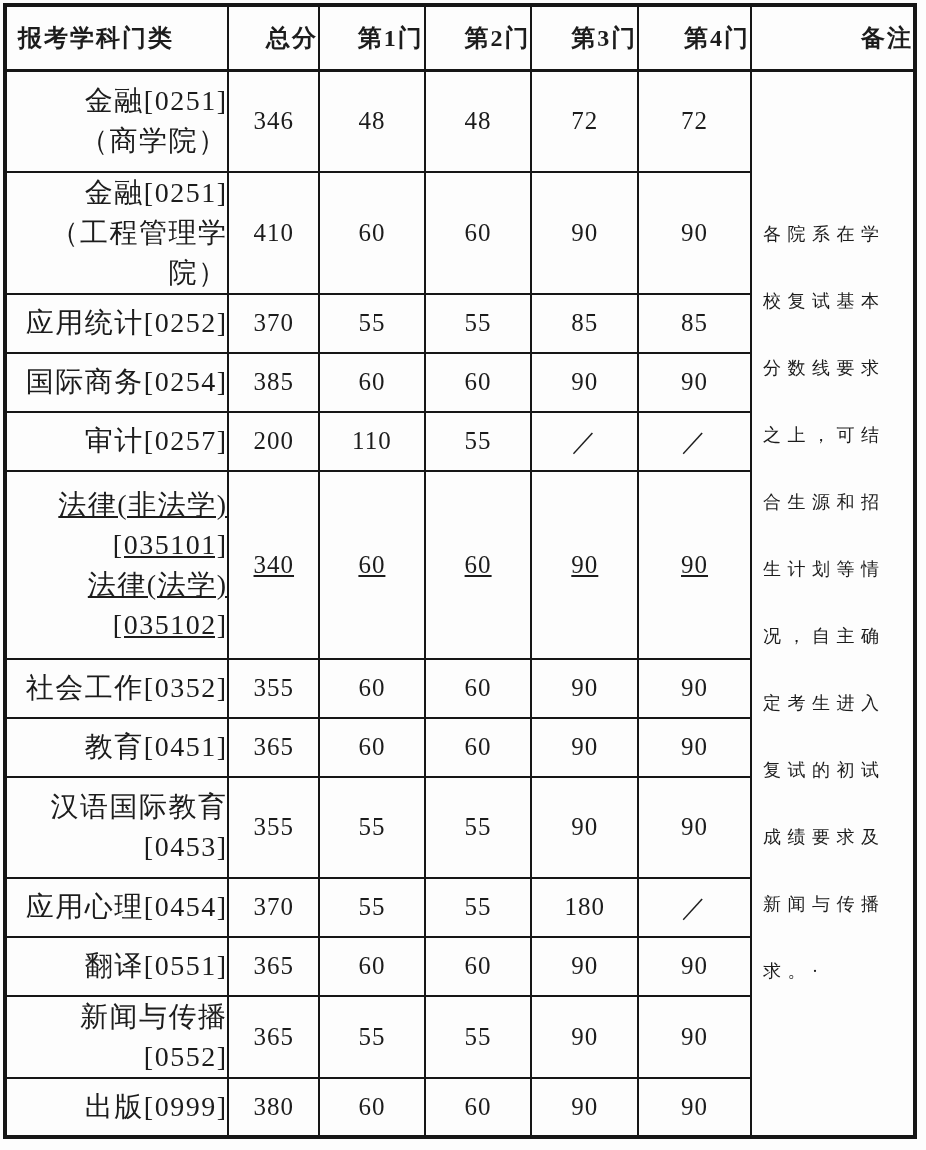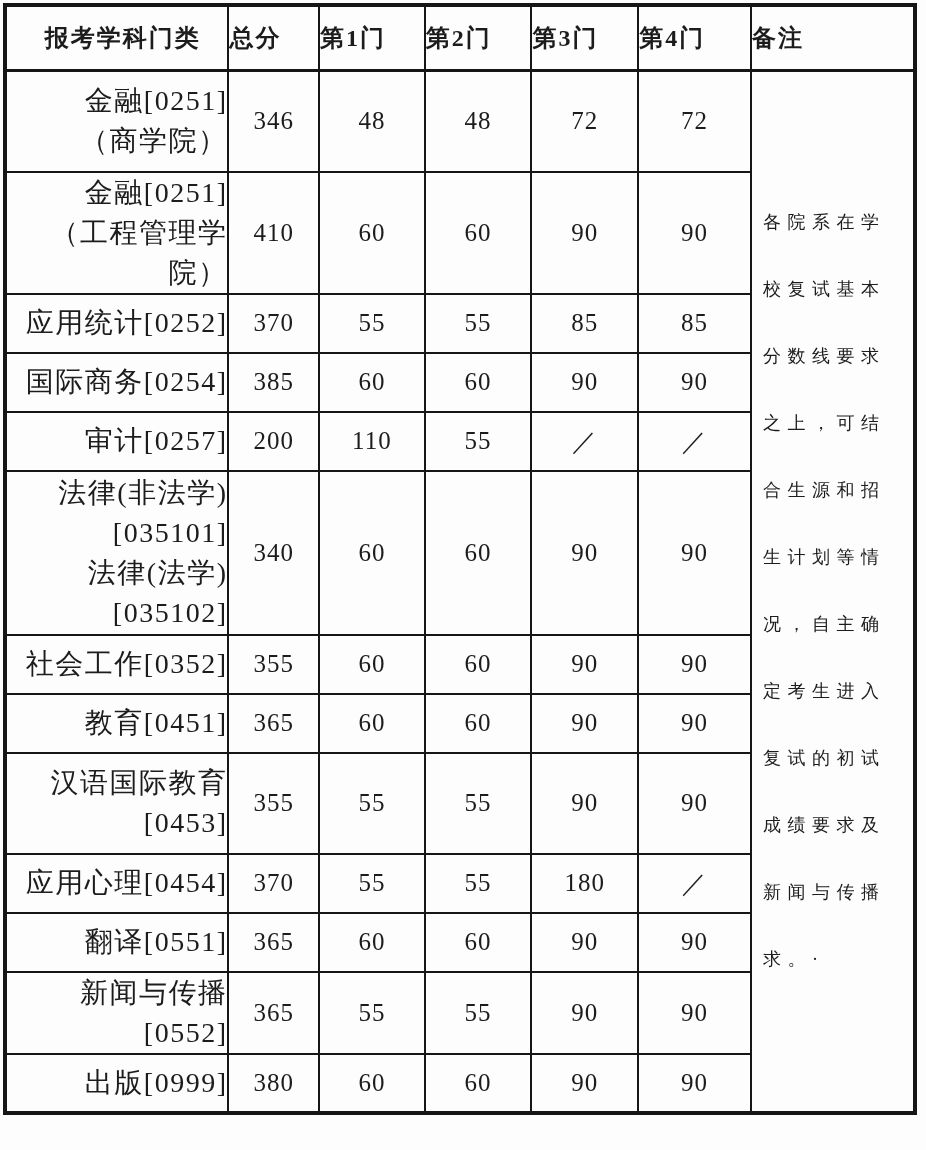--- a/index.html
+++ b/index.html
@@ -26,26 +26,26 @@
   th, td {
     border: 2px solid #161616;
     padding: 0;
     vertical-align: middle;
     overflow: hidden;
   }
   thead th {
     font-size: 24px;
     font-weight: bold;
     height: 62px;
-    text-align: left;
+    text-align: right;
     letter-spacing: 2px;
     border-bottom-width: 3px;
   }
   th.cat-h {
-    text-align: center;
+    text-align: left;
     padding-left: 11px;
   }
   td.cat {
     font-size: 28px;
     text-align: right;
     padding-left: 10px;
     letter-spacing: 1.5px;
     white-space: pre-line;
     line-height: 40px;
   }
@@ -150,21 +150,21 @@
   </tr>
         <tr style="height: 59px;">
     <td class="cat">审计[0257]</td>
     <td class="num">200</td>
     <td class="num">110</td>
     <td class="num">55</td>
     <td class="num">／</td>
     <td class="num">／</td>
 
   </tr>
-        <tr style="height: 164px;">
+        <tr style="height: 188px; text-decoration: underline;">
     <td class="cat">法律(非法学)
 [035101]
 法律(法学)
 [035102]</td>
     <td class="num">340</td>
     <td class="num">60</td>
     <td class="num">60</td>
     <td class="num">90</td>
     <td class="num">90</td>
 

